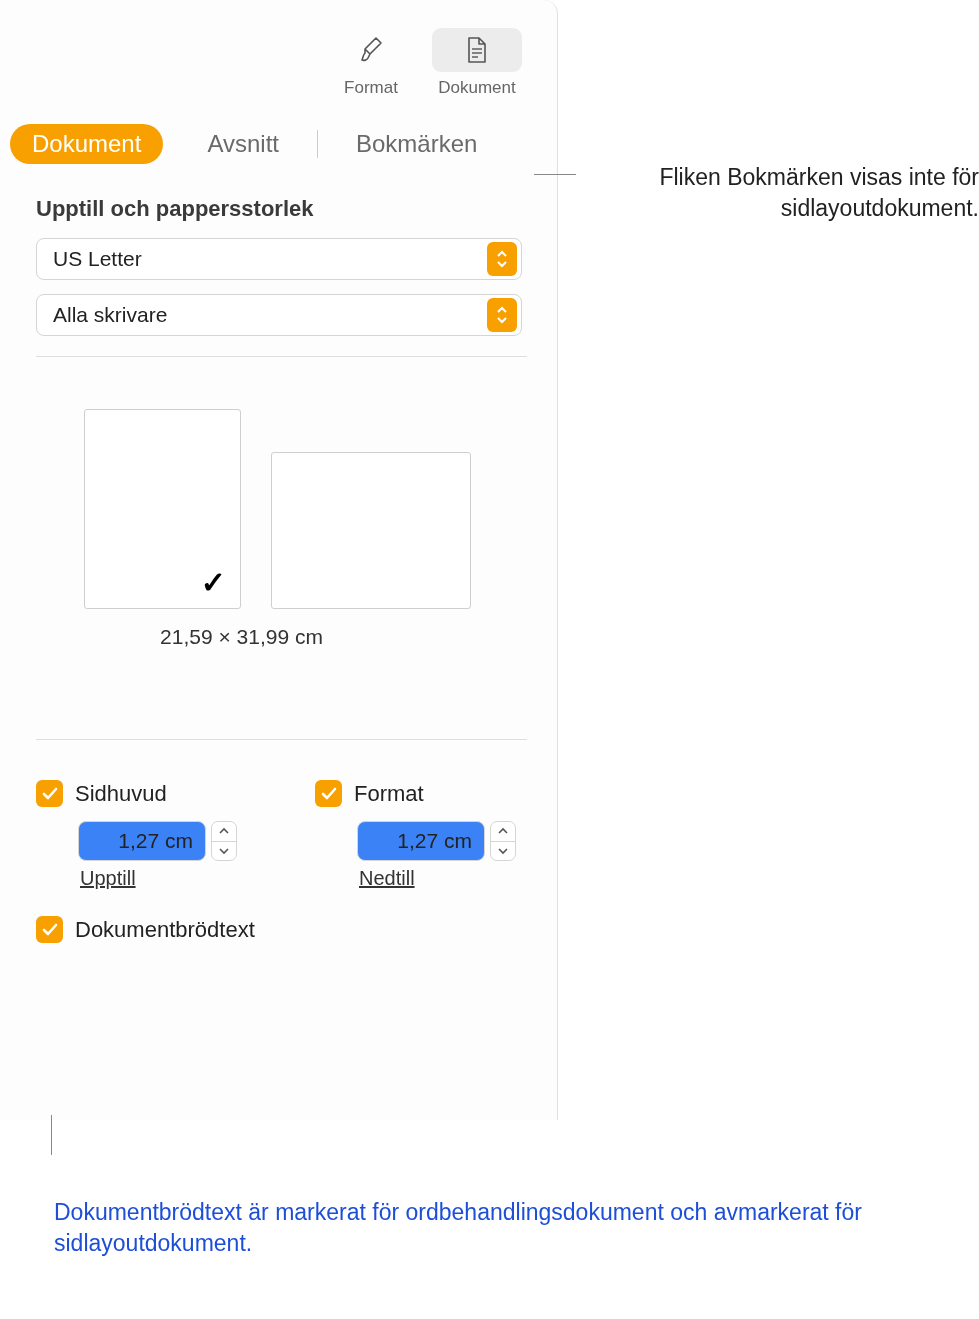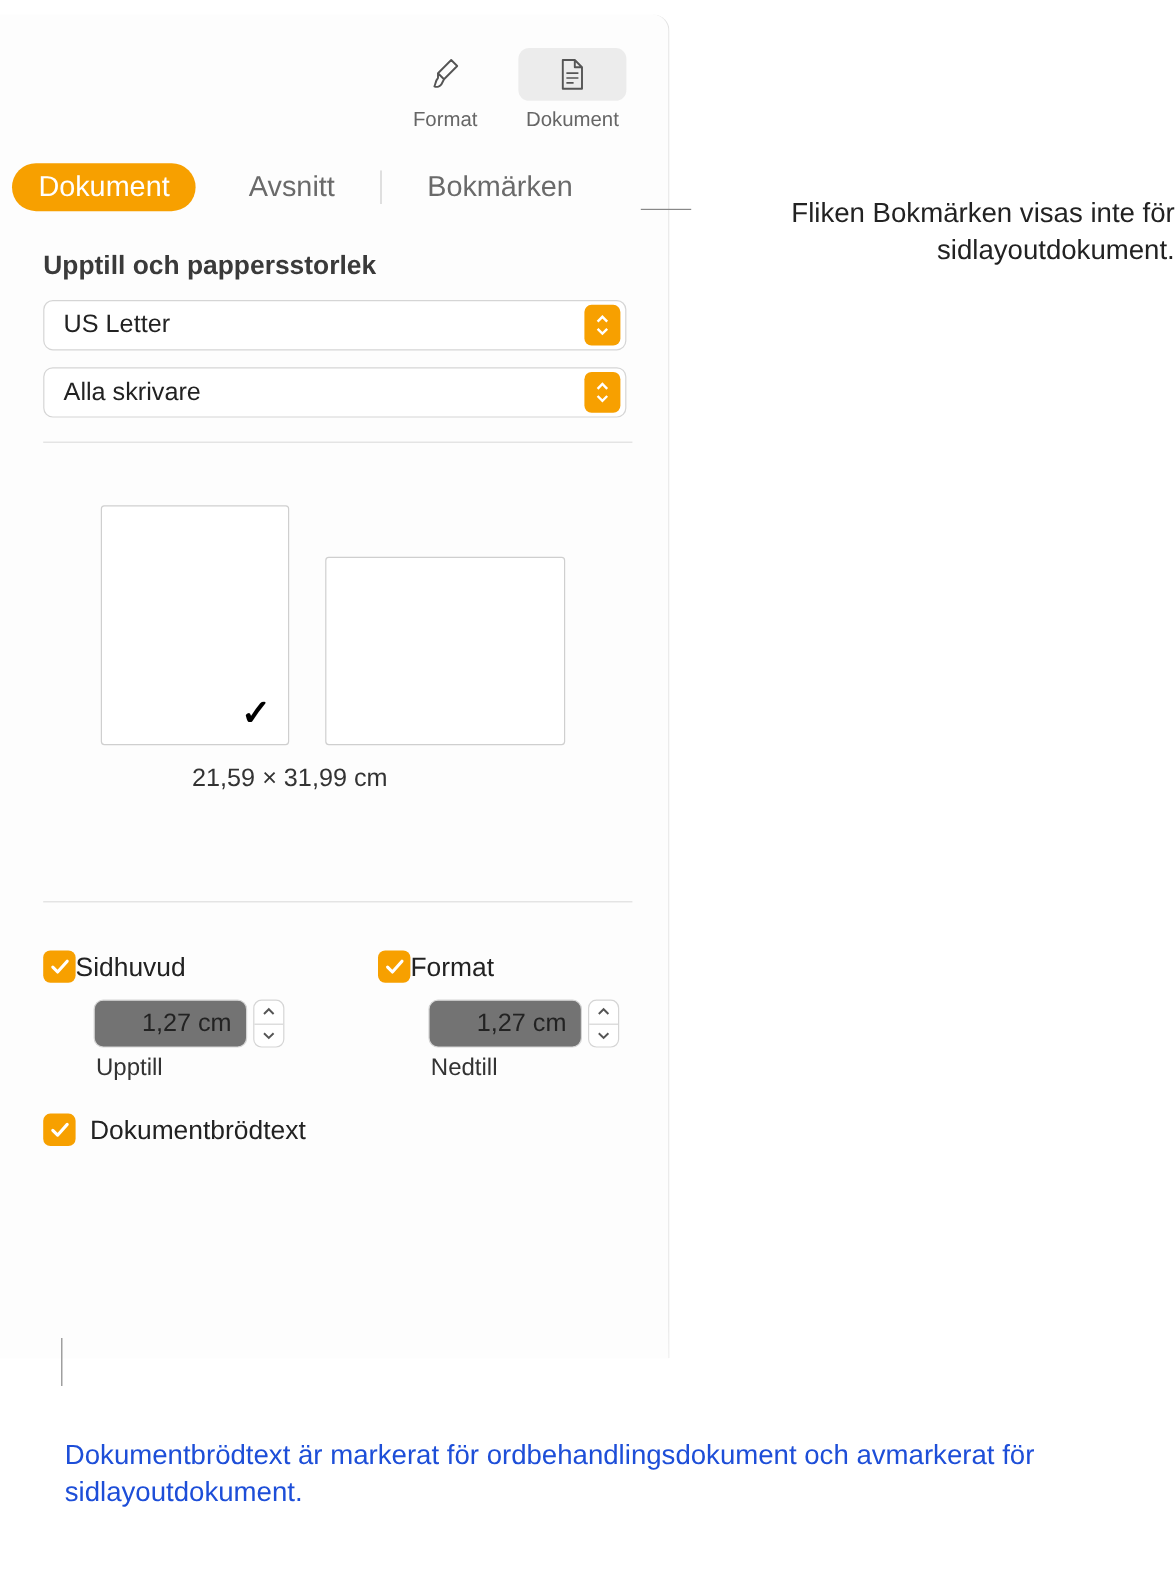--- a/index.html
+++ b/index.html
@@ -6,21 +6,21 @@
     body {
       font-family: -apple-system, BlinkMacSystemFont, "Helvetica Neue", Arial, sans-serif;
       background: #fff;
       width: 979px;
       height: 1319px;
       position: relative;
     }
     .panel {
       position: absolute;
       left: 0;
-      top: 12px;
+      top: 0;
       width: 558px;
       height: 1120px;
       background: #fdfdfd;
       border-right: 1px solid #e0e0e0;
       border-top-right-radius: 14px;
     }
     .toolbar {
       display: flex;
       justify-content: flex-end;
       gap: 6px;
@@ -156,20 +156,21 @@
       padding: 40px 0 0 36px;
       gap: 78px;
     }
     .hf-col {
       display: flex;
       flex-direction: column;
     }
     .chk-row {
       display: flex;
       align-items: center;
+      gap: 12px;
     }
     .chk {
       width: 27px;
       height: 27px;
       background: #f7a000;
       border-radius: 6px;
       display: flex;
       align-items: center;
       justify-content: center;
       cursor: pointer;
@@ -179,21 +180,21 @@
       color: #222;
     }
     .stepper {
       display: flex;
       align-items: center;
       margin: 14px 0 6px 42px;
     }
     .stepper-input {
       width: 128px;
       height: 40px;
-      background: #737373;
+      background: #3b82f6;
       border: 1px solid #d5d5d5;
       border-radius: 8px;
       text-align: left;
       padding: 0 12px;
       font-size: 21px;
       color: #222;
       display: flex;
       align-items: center;
       justify-content: flex-end;
     }
@@ -212,20 +213,21 @@
       display: flex;
       align-items: center;
       justify-content: center;
       cursor: pointer;
     }
     .stepper-half:first-child { border-bottom: 1px solid #d5d5d5; }
     .sub-label {
       font-size: 20px;
       color: #333;
       margin-left: 44px;
+      text-decoration: underline;
     }
     .body-chk {
       display: flex;
       align-items: center;
       gap: 12px;
       padding: 26px 0 0 36px;
     }
     .callout1 {
       position: absolute;
       left: 584px;

